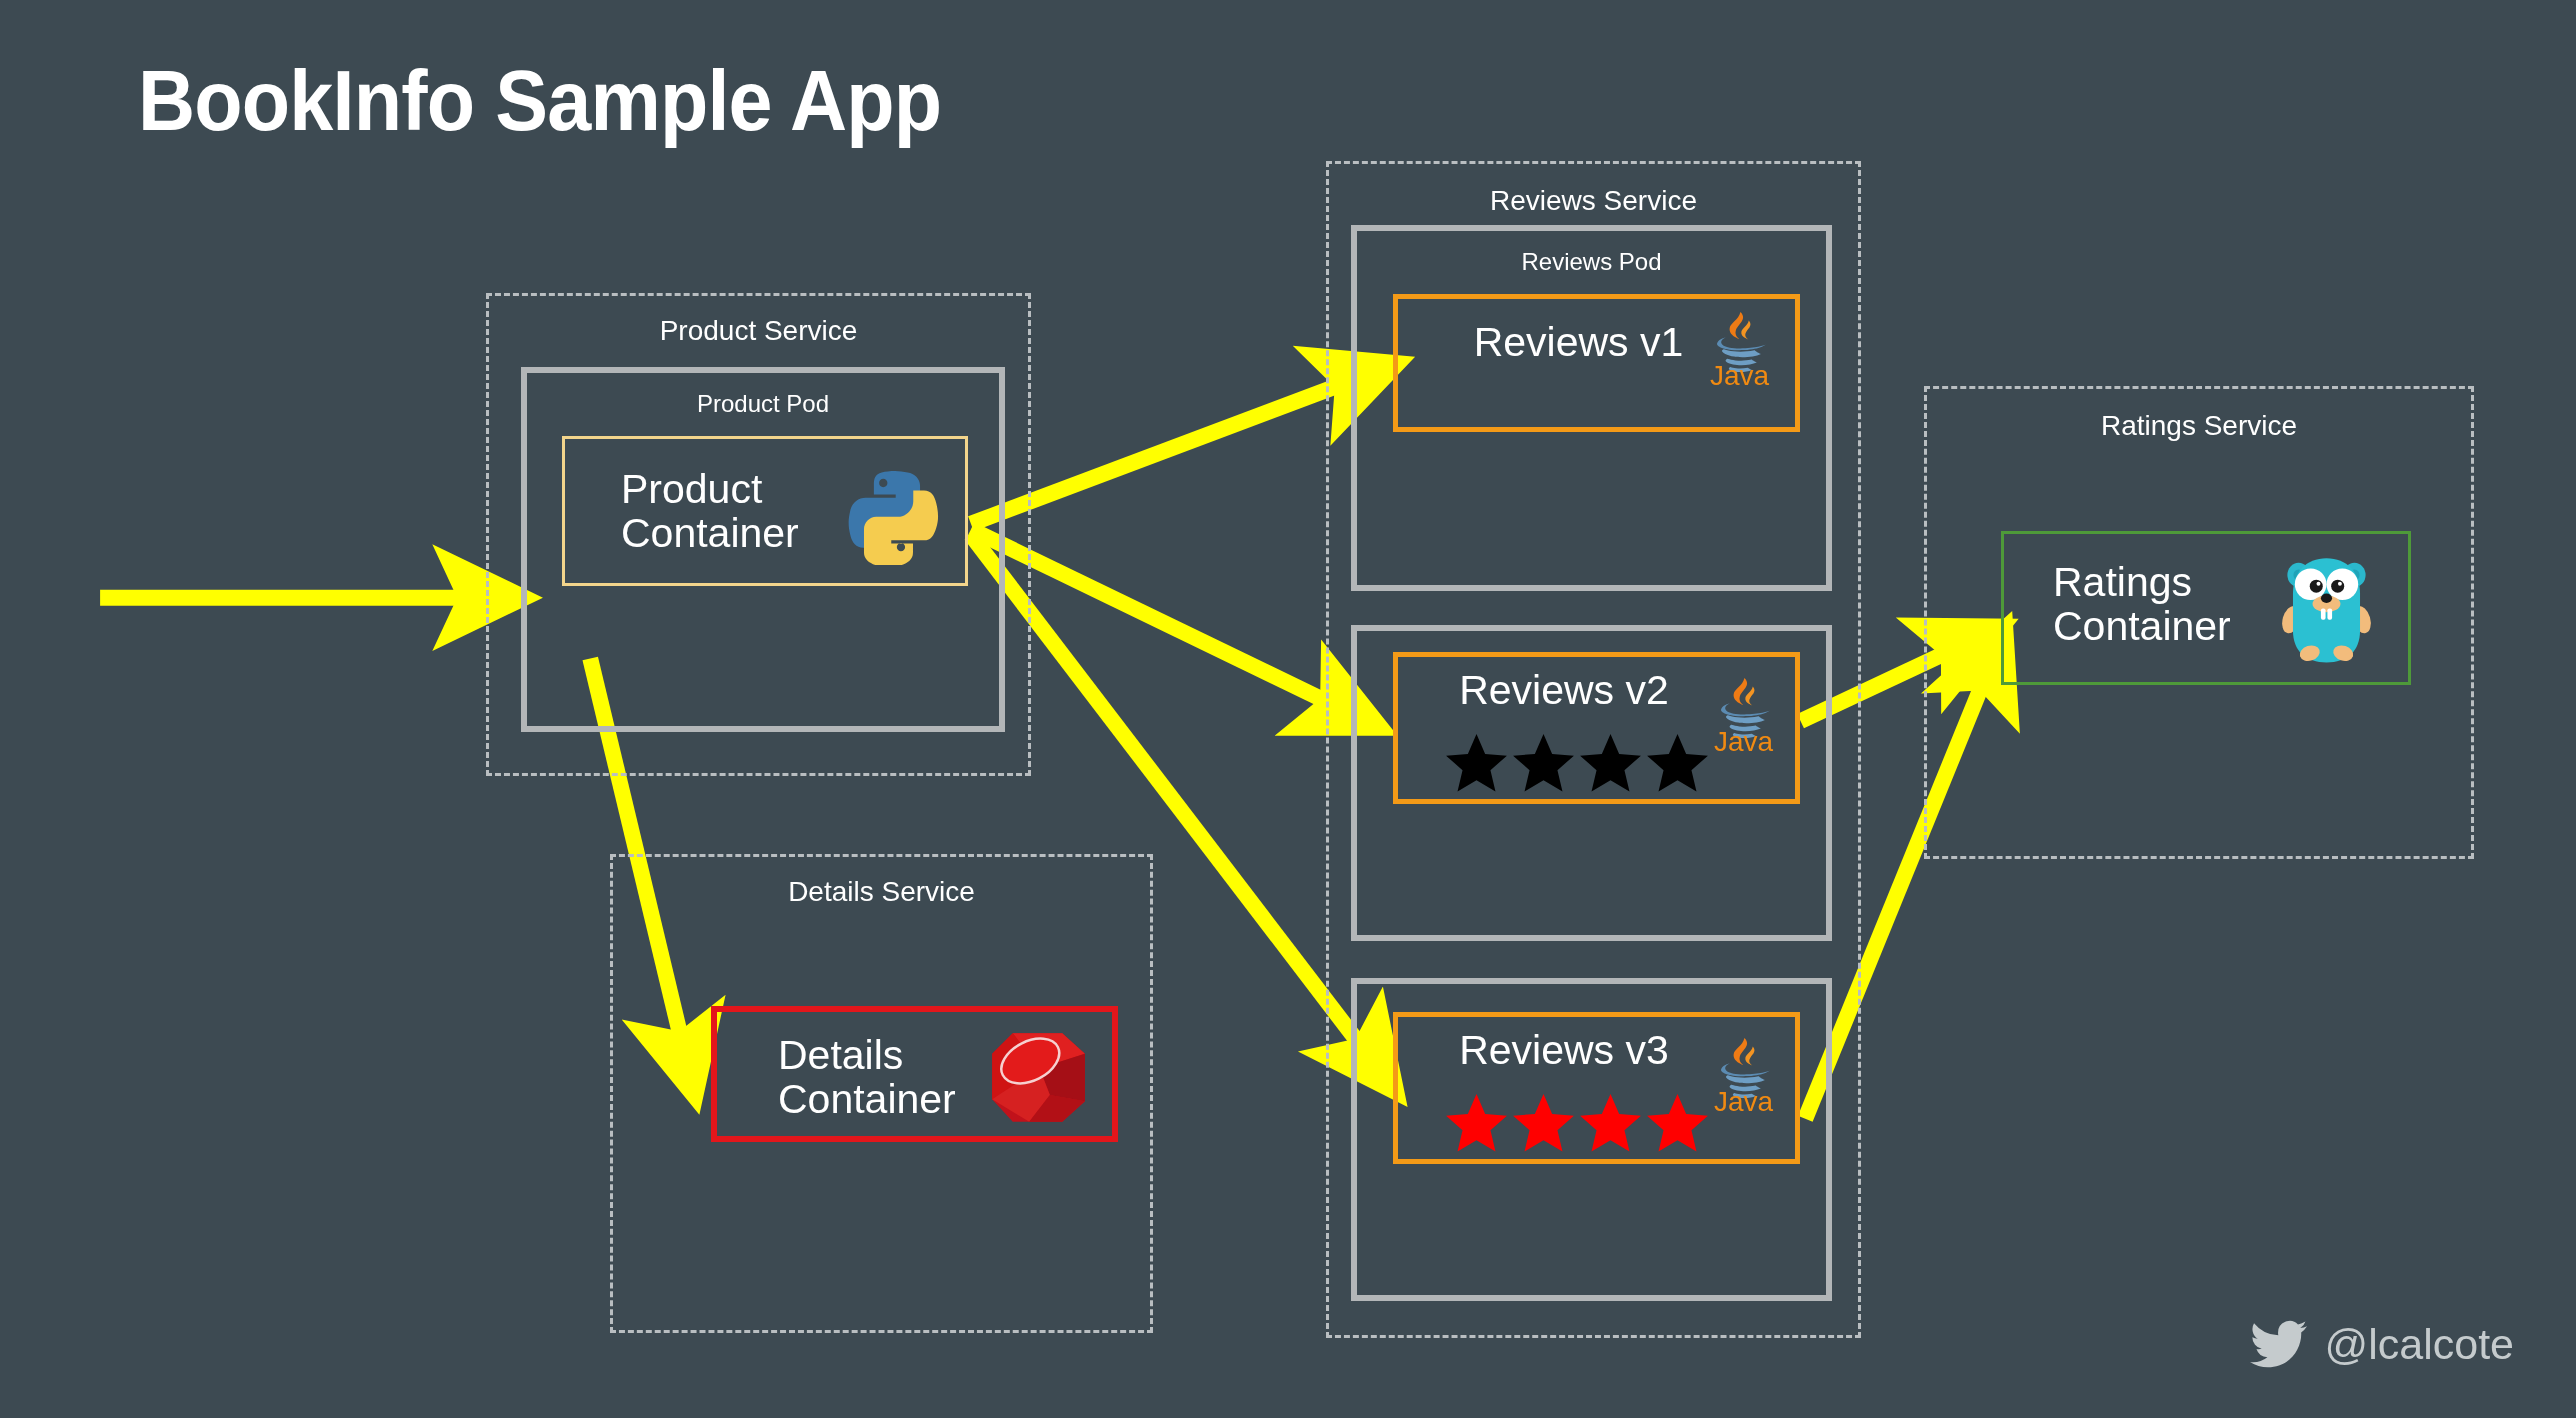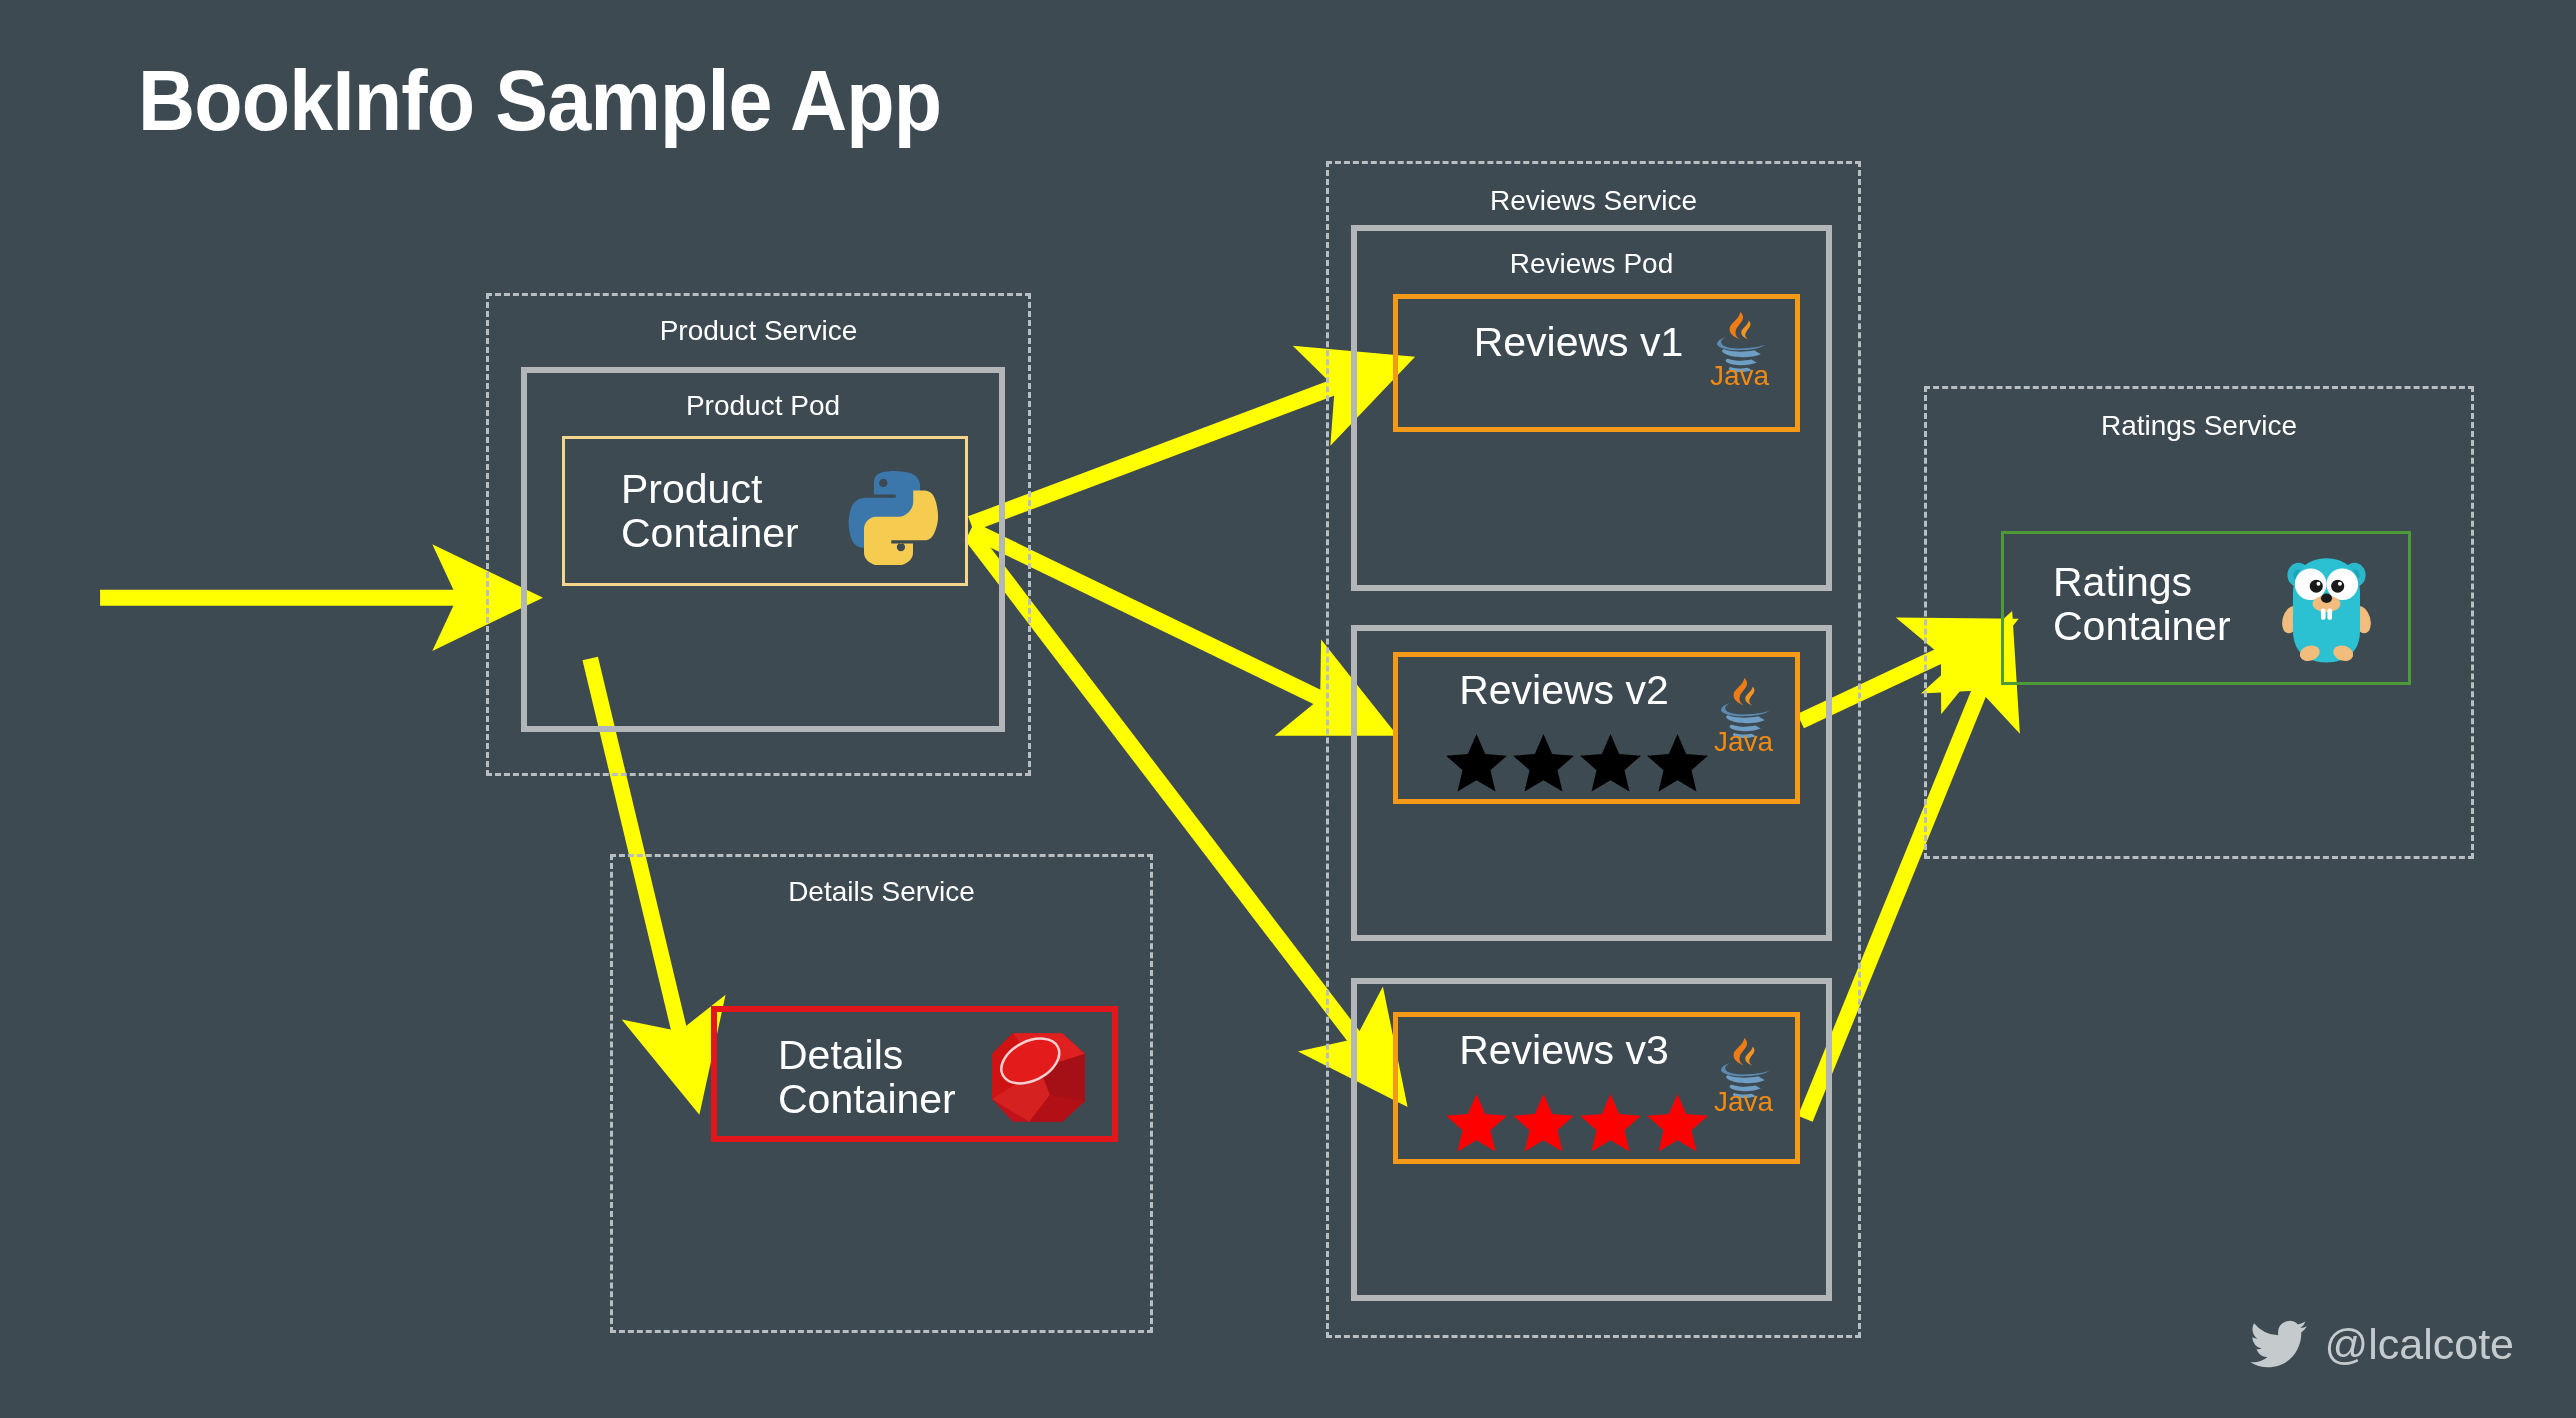--- a/index.html
+++ b/index.html
@@ -22,21 +22,21 @@
   
   .service{position:absolute;border:3.7px dashed #b9bec1;box-sizing:border-box;}
   .service-label{
     position:absolute;left:0;right:0;text-align:center;
     color:#ffffff;font-size:28px;white-space:nowrap;
   }
   
   .pod{position:absolute;border:6.5px solid #b3b6b8;box-sizing:border-box;}
   .pod-label{
     position:absolute;left:0;right:0;text-align:center;
-    color:#ffffff;font-size:28px;white-space:nowrap;
+    color:#ffffff;font-size:24px;white-space:nowrap;
   }
   
   .cbox{position:absolute;box-sizing:border-box;}
   .cbox.gold{border:3.7px solid #f3d58c;}
   .cbox.orange{border:5.6px solid #f49a17;}
   .cbox.red{border:6.5px solid #e3161b;}
   .cbox.green{border:3.7px solid #4e9a39;}
   .cbox-title{
     position:absolute;color:#ffffff;font-size:41px;line-height:1.08;
     white-space:pre-line;

